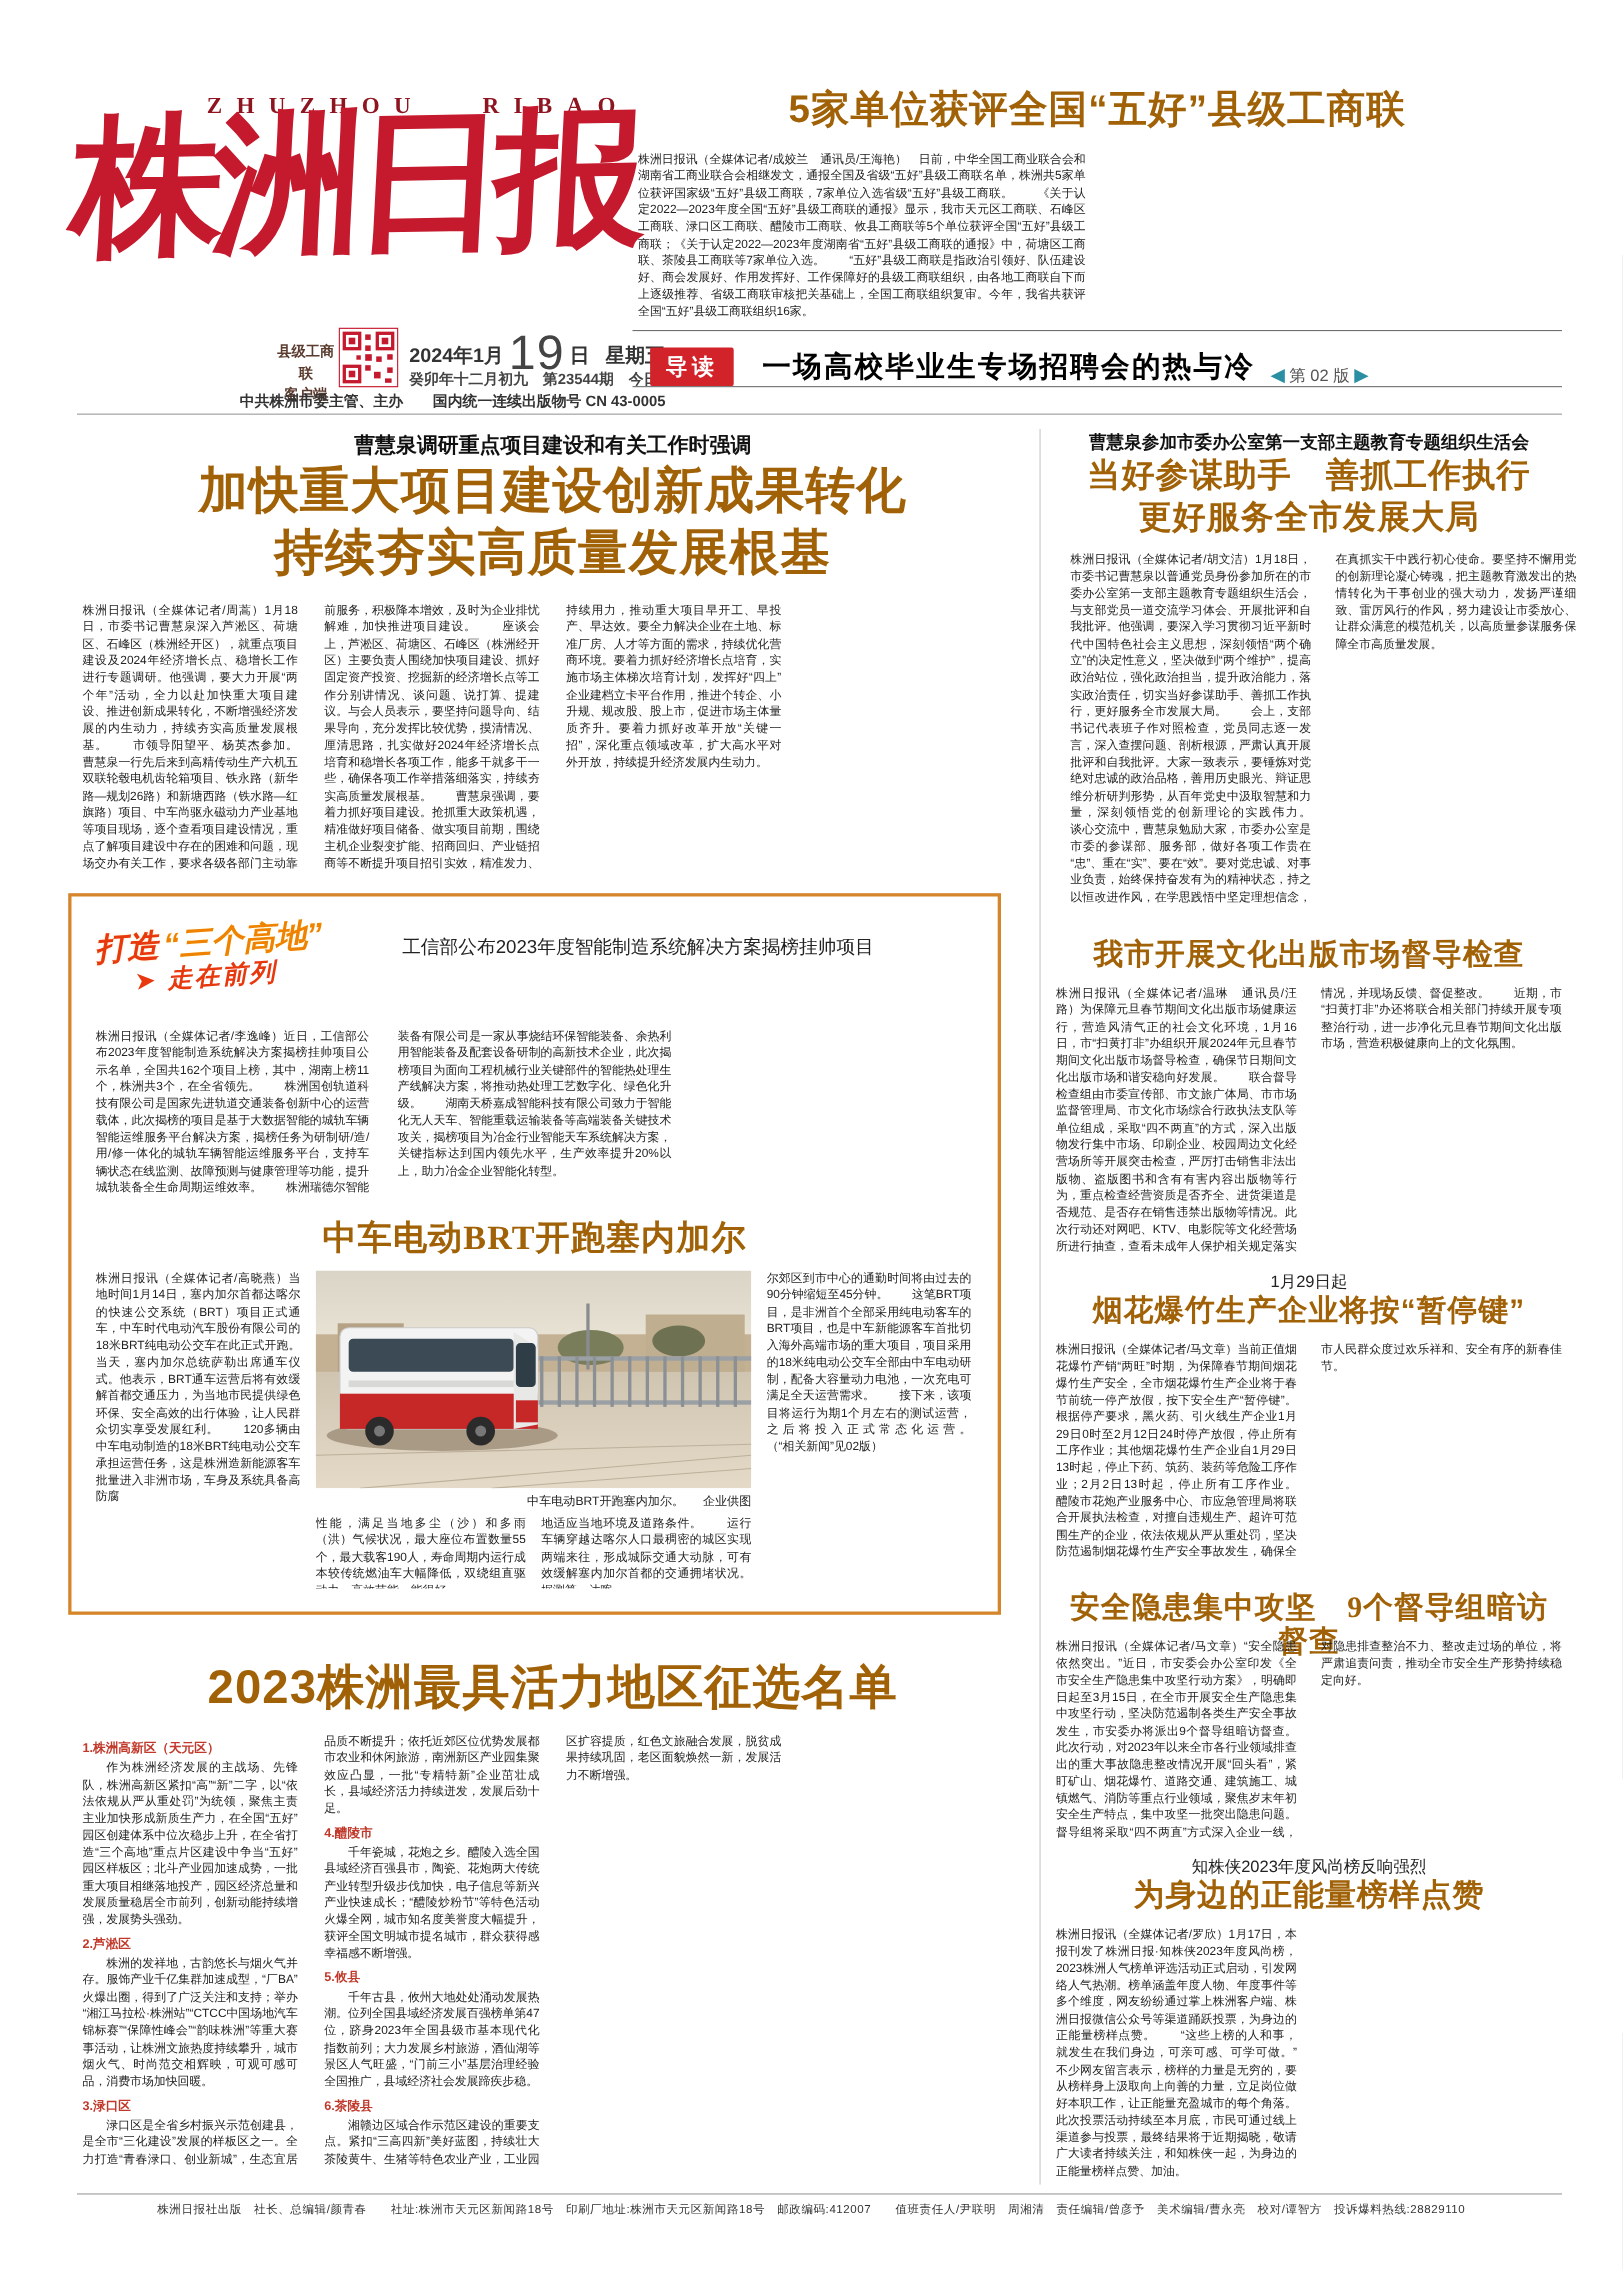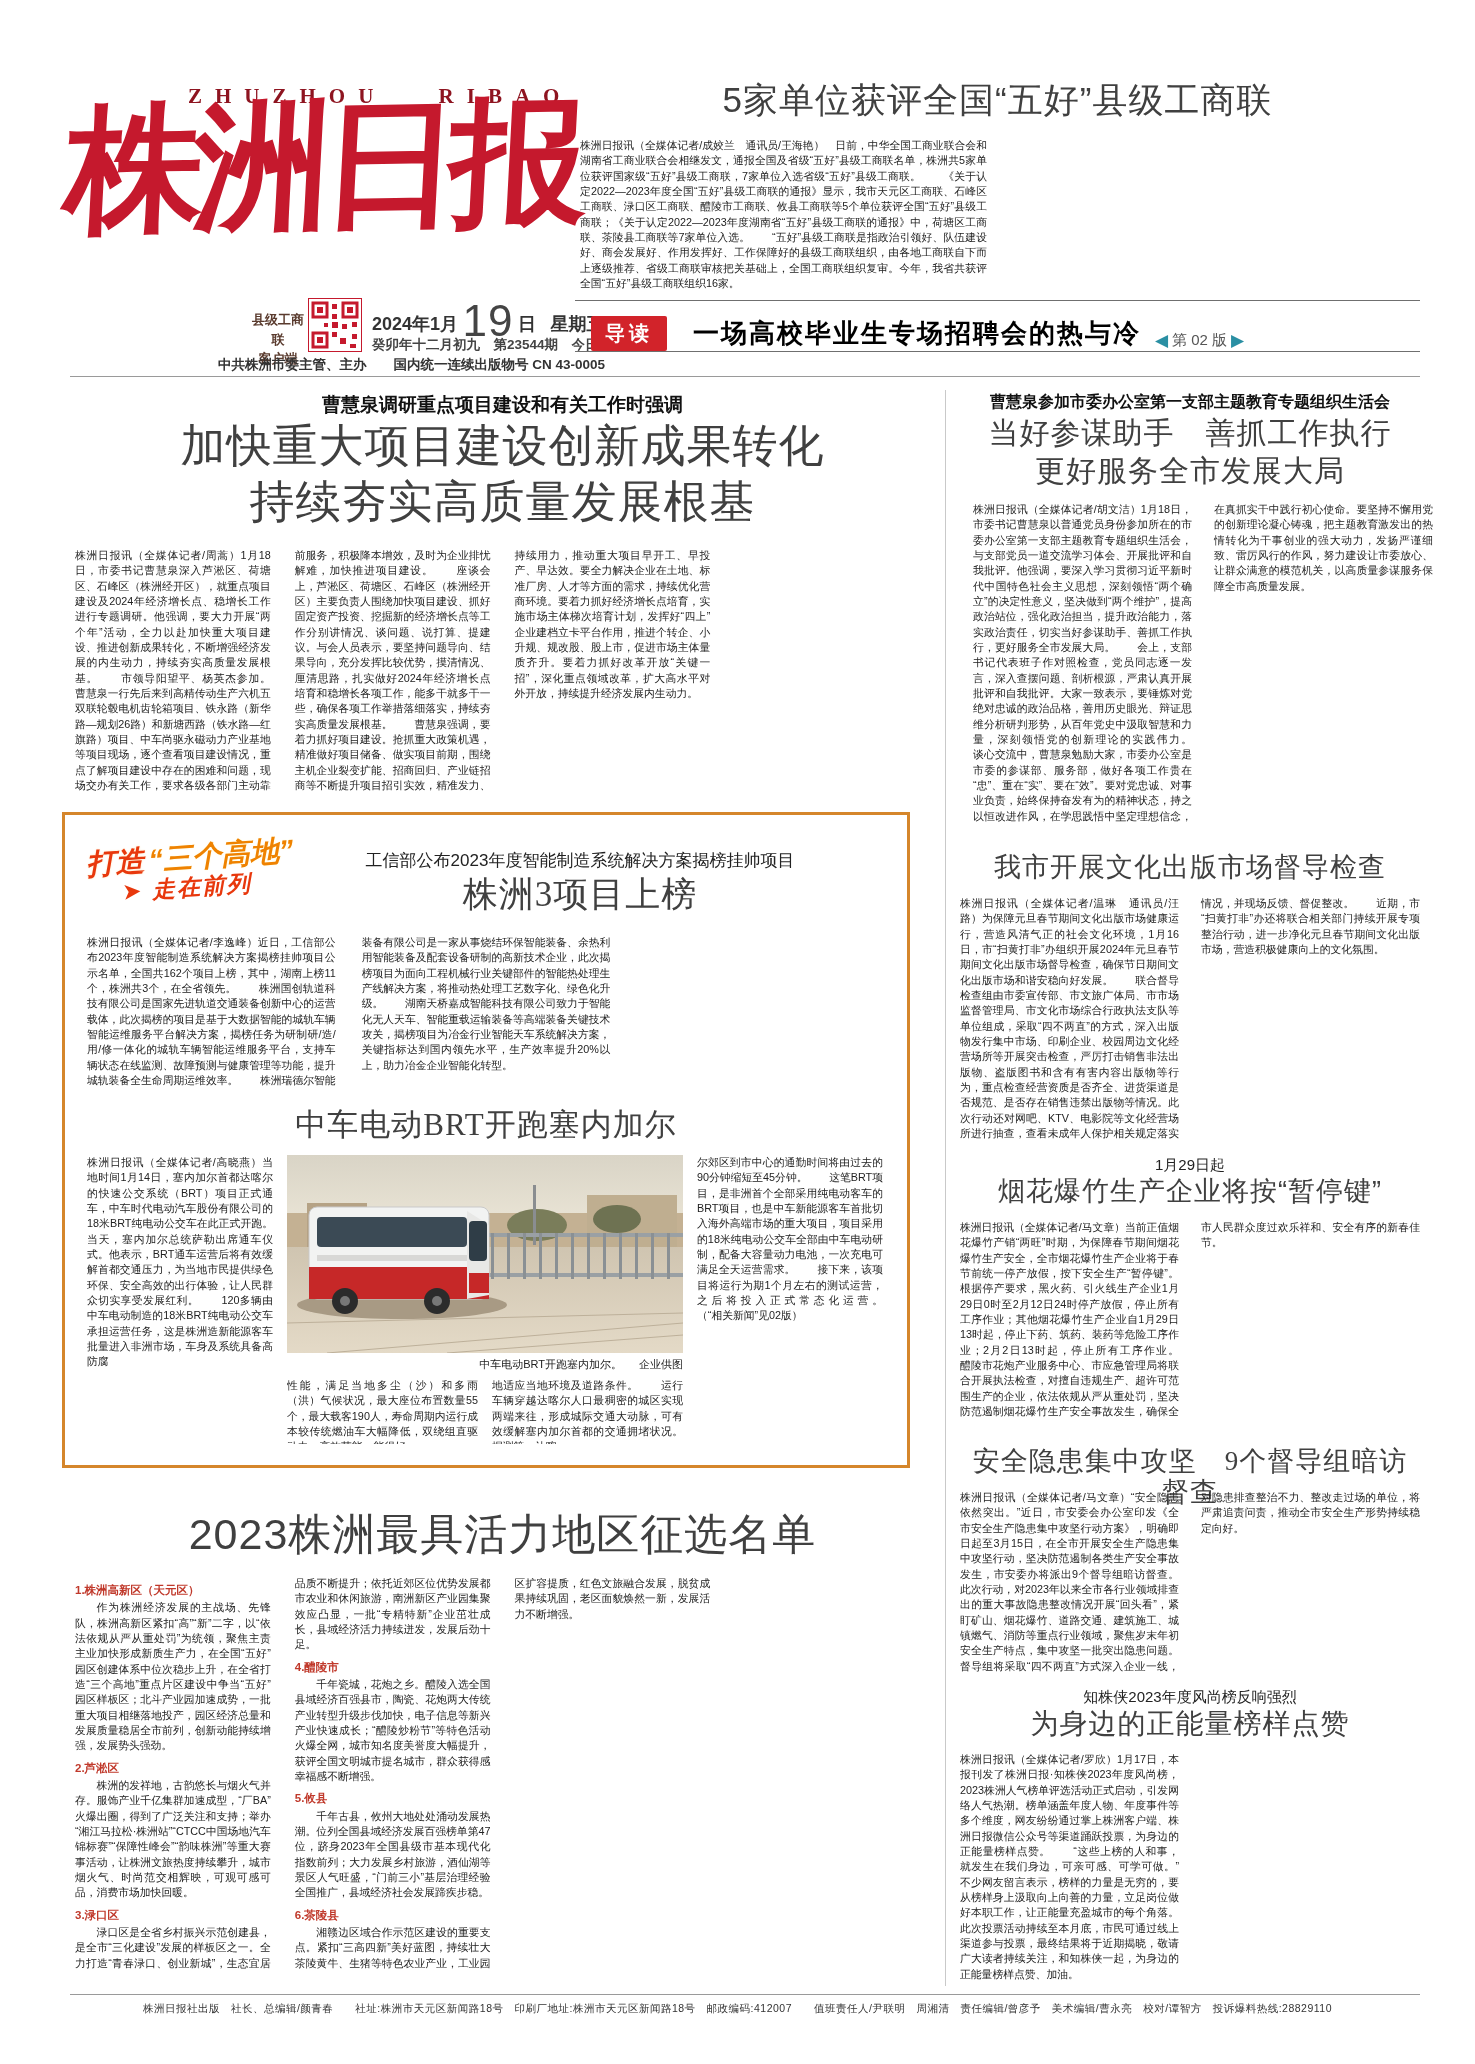--- a/index.html
+++ b/index.html
@@ -4,21 +4,21 @@
 <style>
   html,body{margin:0;padding:0;background:#e8e8e8;}
   .page{position:relative;width:1475px;height:2064px;background:#fff;margin:0 auto;
         font-family:"Liberation Sans","DejaVu Sans",sans-serif;color:#1a1a1a;overflow:hidden;}
   .abs{position:absolute;}
   .center{text-align:center;}
   .bodytxt{font-size:10.8px;line-height:1.42;text-align:justify;color:#222;
            column-fill:auto;overflow:hidden;}
   .bodytxt p{margin:0;}
   .kicker{font-weight:bold;color:#111;}
-  .hl{font-weight:400;color:#404040;letter-spacing:1px;line-height:1.15;}
+  .hl{font-weight:700;color:#a16207;letter-spacing:1px;line-height:1.15;}
   .rule{background:#9a9a9a;}
   
   .mh-en{font-family:"Liberation Serif","DejaVu Serif",serif;font-weight:bold;color:#8e1420;
          font-size:21px;letter-spacing:13px;word-spacing:34px;}
   .mh-title{font-family:"DejaVu Serif","Liberation Serif",serif;font-weight:bold;color:#c5192d;
             font-size:138px;line-height:1;letter-spacing:-10px;transform:skewX(-4deg) rotate(-1deg);
             white-space:nowrap;}
   
   .daodu{border-top:1px solid #6f6f6f;border-bottom:1px solid #6f6f6f;display:flex;align-items:flex-end;}
   .daodu-label{background:#d2232a;color:#fff;font-weight:900;font-size:20px;padding:4px 14px;
@@ -103,21 +103,20 @@
     <p>株洲日报讯（全媒体记者/周蒿）1月18日，市委书记曹慧泉深入芦淞区、荷塘区、石峰区（株洲经开区），就重点项目建设及2024年经济增长点、稳增长工作进行专题调研。他强调，要大力开展“两个年”活动，全力以赴加快重大项目建设、推进创新成果转化，不断增强经济发展的内生动力，持续夯实高质量发展根基。　　市领导阳望平、杨英杰参加。　　曹慧泉一行先后来到高精传动生产六机五双联轮毂电机齿轮箱项目、铁永路（新华路—规划26路）和新塘西路（铁水路—红旗路）项目、中车尚驱永磁动力产业基地等项目现场，逐个查看项目建设情况，重点了解项目建设中存在的困难和问题，现场交办有关工作，要求各级各部门主动靠前服务，积极降本增效，及时为企业排忧解难，加快推进项目建设。　　座谈会上，芦淞区、荷塘区、石峰区（株洲经开区）主要负责人围绕加快项目建设、抓好固定资产投资、挖掘新的经济增长点等工作分别讲情况、谈问题、说打算、提建议。与会人员表示，要坚持问题导向、结果导向，充分发挥比较优势，摸清情况、厘清思路，扎实做好2024年经济增长点培育和稳增长各项工作，能多干就多干一些，确保各项工作举措落细落实，持续夯实高质量发展根基。　　曹慧泉强调，要着力抓好项目建设。抢抓重大政策机遇，精准做好项目储备、做实项目前期，围绕主机企业裂变扩能、招商回归、产业链招商等不断提升项目招引实效，精准发力、持续用力，推动重大项目早开工、早投产、早达效。要全力解决企业在土地、标准厂房、人才等方面的需求，持续优化营商环境。要着力抓好经济增长点培育，实施市场主体梯次培育计划，发挥好“四上”企业建档立卡平台作用，推进个转企、小升规、规改股、股上市，促进市场主体量质齐升。要着力抓好改革开放“关键一招”，深化重点领域改革，扩大高水平对外开放，持续提升经济发展内生动力。</p>
   </div>
 
   <div class="abs obox" style="left:62px;top:812px;width:842px;height:650px;">
     <div class="abs badge" style="left:22px;top:26px;">
       <span class="b1">打造</span>
       <span class="b2">“三个高地”</span><br>
       <span class="b3">➤ 走在前列</span>
     </div>
     <div class="abs kicker center" style="left:210px;top:34px;width:610px;font-size:17px;font-weight:normal;color:#222;">工信部公布2023年度智能制造系统解决方案揭榜挂帅项目</div>
-    <div class="abs hl center" style="left:210px;top:60px;width:610px;font-size:35px;font-family:'Liberation Serif','DejaVu Serif',serif;">株洲3项目上榜</div>
     <div class="abs bodytxt" style="left:22px;top:120px;width:798px;height:158px;column-count:3;column-gap:26px;">
       <p>株洲日报讯（全媒体记者/李逸峰）近日，工信部公布2023年度智能制造系统解决方案揭榜挂帅项目公示名单，全国共162个项目上榜，其中，湖南上榜11个，株洲共3个，在全省领先。　　株洲国创轨道科技有限公司是国家先进轨道交通装备创新中心的运营载体，此次揭榜的项目是基于大数据智能的城轨车辆智能运维服务平台解决方案，揭榜任务为研制研/造/用/修一体化的城轨车辆智能运维服务平台，支持车辆状态在线监测、故障预测与健康管理等功能，提升城轨装备全生命周期运维效率。　　株洲瑞德尔智能装备有限公司是一家从事烧结环保智能装备、余热利用智能装备及配套设备研制的高新技术企业，此次揭榜项目为面向工程机械行业关键部件的智能热处理生产线解决方案，将推动热处理工艺数字化、绿色化升级。　　湖南天桥嘉成智能科技有限公司致力于智能化无人天车、智能重载运输装备等高端装备关键技术攻关，揭榜项目为冶金行业智能天车系统解决方案，关键指标达到国内领先水平，生产效率提升20%以上，助力冶金企业智能化转型。</p>
     </div>
 
     <div class="abs hl center" style="left:22px;top:292px;width:798px;font-size:31px;font-family:'Liberation Serif','DejaVu Serif',serif;">中车电动BRT开跑塞内加尔</div>
     <div class="abs" style="left:22px;top:340px;width:798px;height:296px;display:flex;gap:14px;">
       <div class="bodytxt" style="width:186px;height:296px;">
         <p>株洲日报讯（全媒体记者/高晓燕）当地时间1月14日，塞内加尔首都达喀尔的快速公交系统（BRT）项目正式通车，中车时代电动汽车股份有限公司的18米BRT纯电动公交车在此正式开跑。　　当天，塞内加尔总统萨勒出席通车仪式。他表示，BRT通车运营后将有效缓解首都交通压力，为当地市民提供绿色环保、安全高效的出行体验，让人民群众切实享受发展红利。　　120多辆由中车电动制造的18米BRT纯电动公交车承担运营任务，这是株洲造新能源客车批量进入非洲市场，车身及系统具备高防腐</p>
       </div>
       <div style="width:396px;">

